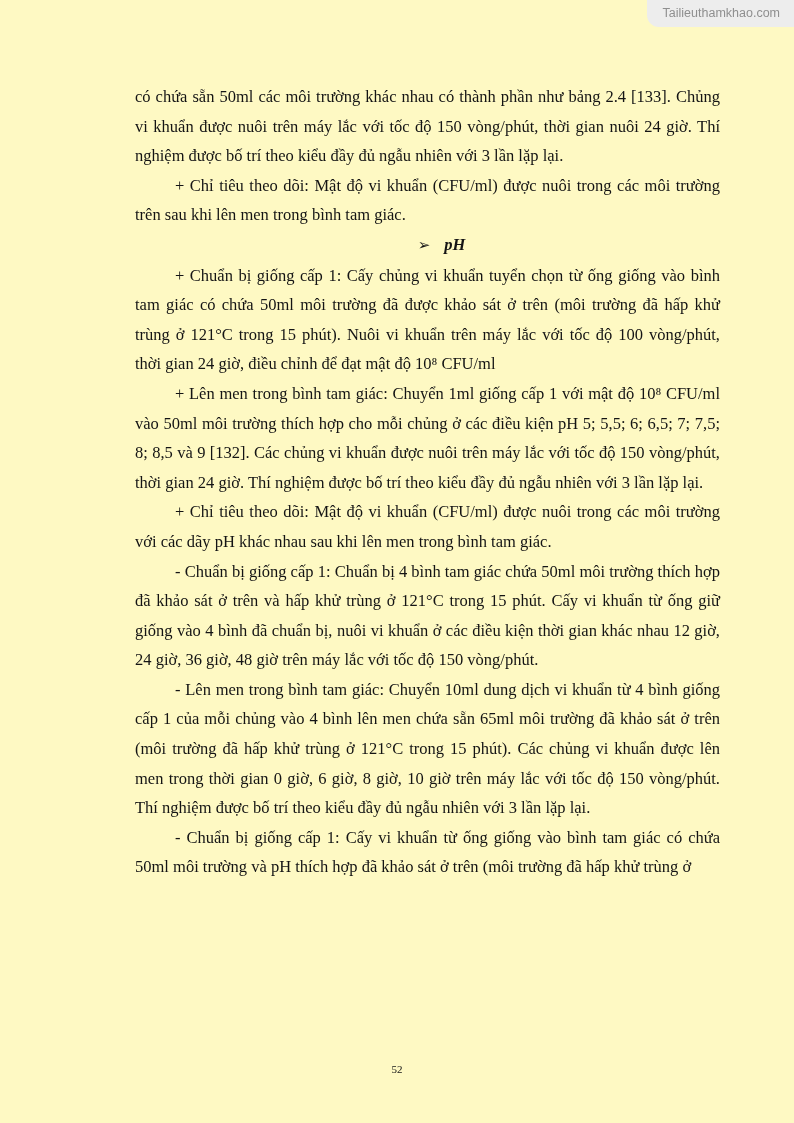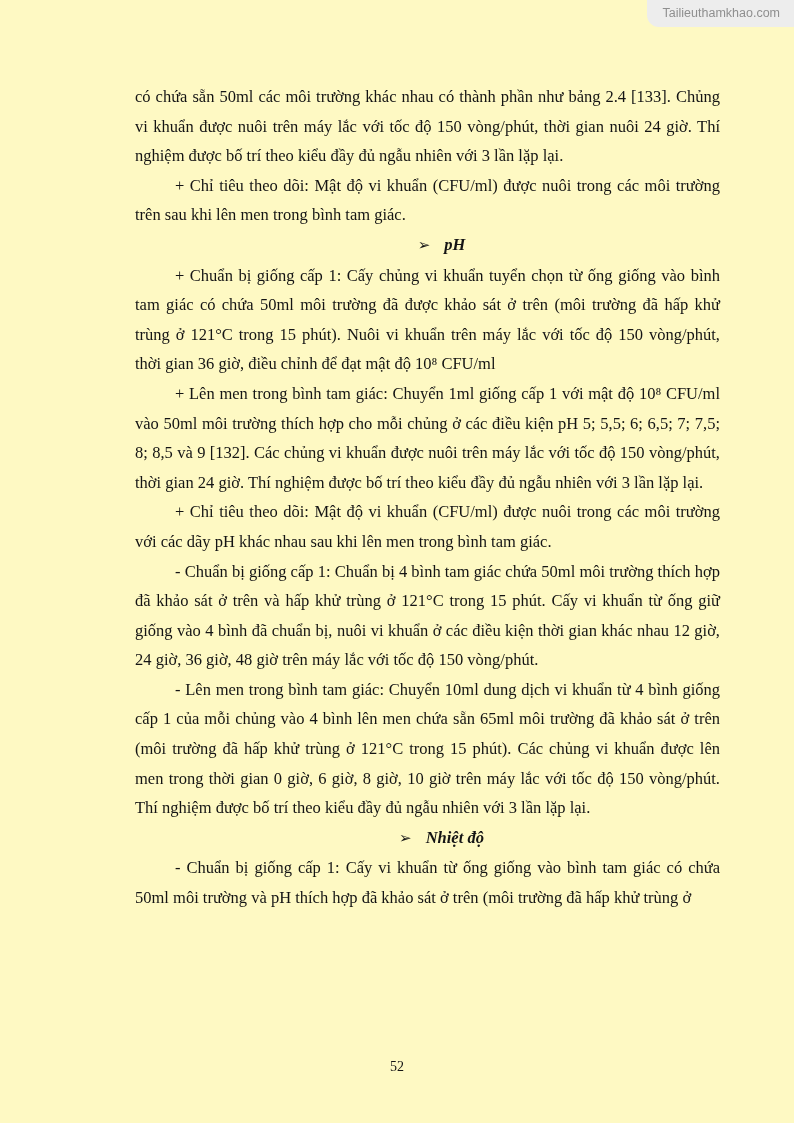--- a/index.html
+++ b/index.html
@@ -50,52 +50,51 @@
   .heading .htext {
     font-weight: bold;
     font-style: italic;
   }
   .page-number {
     position: absolute;
     left: 0;
     right: 0;
     bottom: 48px;
     text-align: center;
-    font-size: 14px;
+    font-size: 11px;
     color: #141414;
   }
 </style>
 </head>
 <body>
 
 <div class="page">
 
   <div class="watermark">Tailieuthamkhao.com</div>
 
   <div class="content">
 
     <p class="para">có chứa sẵn 50ml các môi trường khác nhau có thành phần như bảng 2.4 [133]. Chủng vi khuẩn được nuôi trên máy lắc với tốc độ 150 vòng/phút, thời gian nuôi 24 giờ. Thí nghiệm được bố trí theo kiểu đầy đủ ngẫu nhiên với 3 lần lặp lại.</p>
 
     <p class="para indent">+ Chỉ tiêu theo dõi: Mật độ vi khuẩn (CFU/ml) được nuôi trong các môi trường trên sau khi lên men trong bình tam giác.</p>
 
     <p class="heading"><span class="marker">➢</span><em class="htext">pH</em></p>
 
-    <p class="para indent">+ Chuẩn bị giống cấp 1: Cấy chủng vi khuẩn tuyển chọn từ ống giống vào bình tam giác có chứa 50ml môi trường đã được khảo sát ở trên (môi trường đã hấp khử trùng ở 121°C trong 15 phút). Nuôi vi khuẩn trên máy lắc với tốc độ 150 vòng/phút, thời gian 36 giờ, điều chỉnh để đạt mật độ 10⁸ CFU/ml</p>
+    <p class="para indent">+ Chuẩn bị giống cấp 1: Cấy chủng vi khuẩn tuyển chọn từ ống giống vào bình tam giác có chứa 50ml môi trường đã được khảo sát ở trên (môi trường đã hấp khử trùng ở 121°C trong 15 phút). Nuôi vi khuẩn trên máy lắc với tốc độ 100 vòng/phút, thời gian 24 giờ, điều chỉnh để đạt mật độ 10⁸ CFU/ml</p>
 
     <p class="para indent">+ Lên men trong bình tam giác: Chuyển 1ml giống cấp 1 với mật độ 10⁸ CFU/ml vào 50ml môi trường thích hợp cho mỗi chủng ở các điều kiện pH 5; 5,5; 6; 6,5; 7; 7,5; 8; 8,5 và 9 [132]. Các chủng vi khuẩn được nuôi trên máy lắc với tốc độ 150 vòng/phút, thời gian 24 giờ. Thí nghiệm được bố trí theo kiểu đầy đủ ngẫu nhiên với 3 lần lặp lại.</p>
 
     <p class="para indent">+ Chỉ tiêu theo dõi: Mật độ vi khuẩn (CFU/ml) được nuôi trong các môi trường với các dãy pH khác nhau sau khi lên men trong bình tam giác.</p>
 
 
     <p class="para indent">- Chuẩn bị giống cấp 1: Chuẩn bị 4 bình tam giác chứa 50ml môi trường thích hợp đã khảo sát ở trên và hấp khử trùng ở 121°C trong 15 phút. Cấy vi khuẩn từ ống giữ giống vào 4 bình đã chuẩn bị, nuôi vi khuẩn ở các điều kiện thời gian khác nhau 12 giờ, 24 giờ, 36 giờ, 48 giờ trên máy lắc với tốc độ 150 vòng/phút.</p>
 
     <p class="para indent">- Lên men trong bình tam giác: Chuyển 10ml dung dịch vi khuẩn từ 4 bình giống cấp 1 của mỗi chủng vào 4 bình lên men chứa sẵn 65ml môi trường đã khảo sát ở trên (môi trường đã hấp khử trùng ở 121°C trong 15 phút). Các chủng vi khuẩn được lên men trong thời gian 0 giờ, 6 giờ, 8 giờ, 10 giờ trên máy lắc với tốc độ 150 vòng/phút. Thí nghiệm được bố trí theo kiểu đầy đủ ngẫu nhiên với 3 lần lặp lại.</p>
 
 
-    <p class="heading"><span class="marker">➢</span><em class="htext">Nhiệt độ</em></p>
 
     <p class="para indent">- Chuẩn bị giống cấp 1: Cấy vi khuẩn từ ống giống vào bình tam giác có chứa 50ml môi trường và pH thích hợp đã khảo sát ở trên (môi trường đã hấp khử trùng ở</p>
 
   </div>
 
   <div class="page-number">52</div>
 
 </div>
 
 </body></html>

